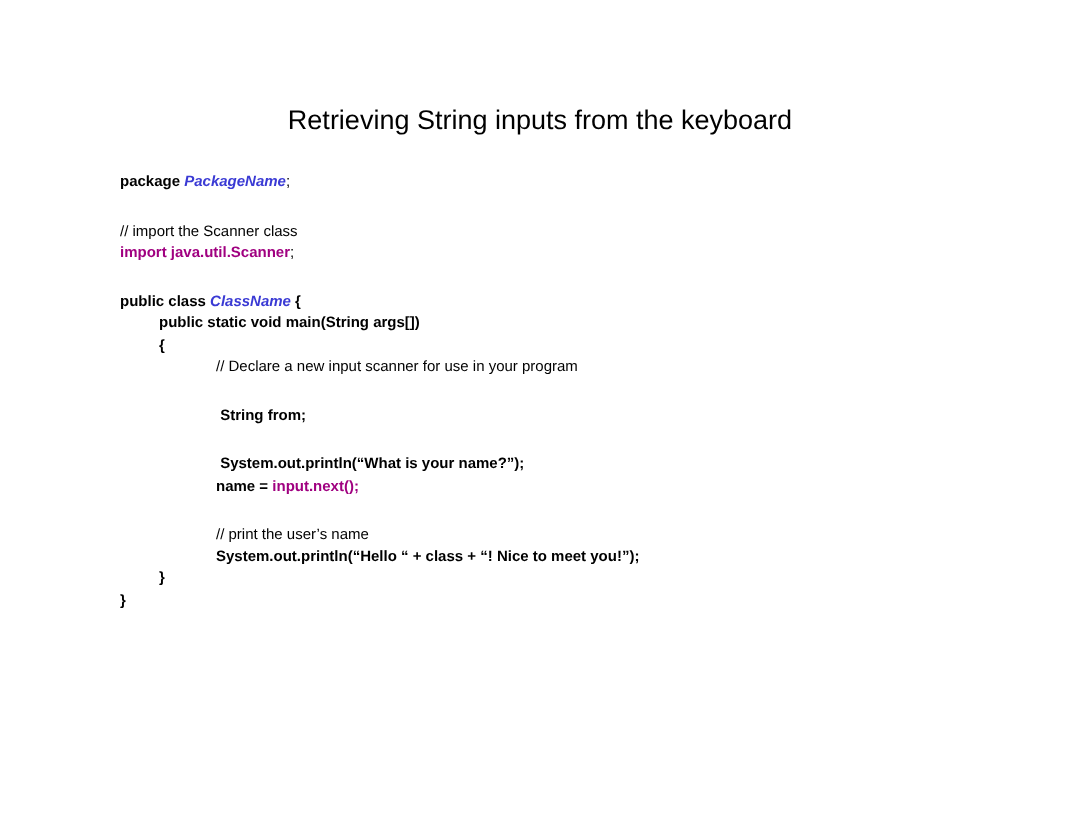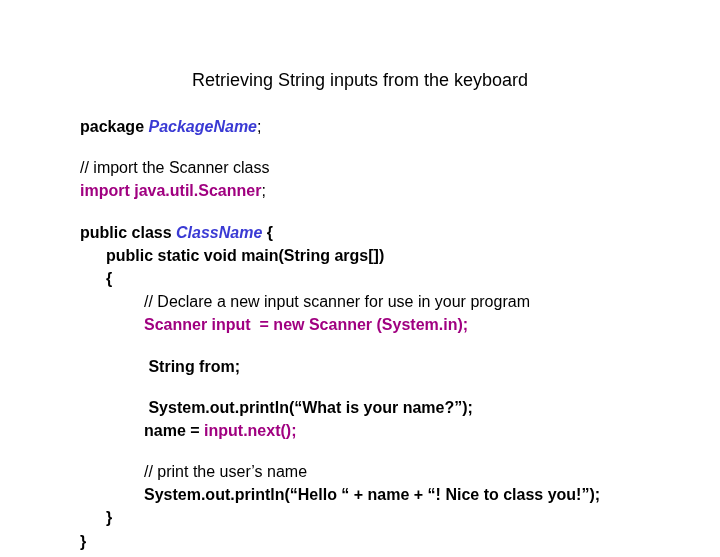--- a/index.html
+++ b/index.html
@@ -16,21 +16,21 @@
     padding: 70px 60px 0 60px;
   }
   .title {
     font-size: 18px;
     font-weight: 400;
     text-align: center;
     margin: 0 0 24px 0;
     white-space: nowrap;
   }
   .code-block {
-    font-size: 16px;
+    font-size: 10px;
     line-height: 1.45;
     margin-left: 20px;
   }
   .line {
     white-space: pre;
   }
   .bold { font-weight: bold; }
   .italic { font-style: italic; }
   .black { color: #000; }
   .blue { color: #3a3ad4; }
@@ -48,25 +48,24 @@
   <div class="code-block">
     <div class="line"><span class="bold black">package </span><span class="bold italic blue">PackageName</span><span class="black">;</span></div>
     <div class="blank"></div>
     <div class="line black">// import the Scanner class</div>
     <div class="line"><span class="bold purple">import java.util.Scanner</span><span class="black">;</span></div>
     <div class="blank"></div>
     <div class="line"><span class="bold black">public class </span><span class="bold italic blue">ClassName</span><span class="bold black"> {</span></div>
     <div class="line bold black i1">public static void main(String args[])</div>
     <div class="line bold black i1">{</div>
     <div class="line black i2">// Declare a new input scanner for use in your program</div>
-    <div class="line bold purple i2">Scanner input  = new Scanner (System.in);</div>
     <div class="blank"></div>
     <div class="line bold black i2"> String from;</div>
     <div class="blank"></div>
     <div class="line bold black i2"> System.out.println(“What is your name?”);</div>
     <div class="line i2"><span class="bold black">name = </span><span class="bold purple">input.next();</span></div>
     <div class="blank"></div>
     <div class="line black i2">// print the user’s name</div>
-    <div class="line bold black i2">System.out.println(“Hello “ + name + “! Nice to class you!”);</div>
+    <div class="line bold black i2">System.out.println(“Hello “ + class + “! Nice to meet you!”);</div>
     <div class="line bold black i1">}</div>
     <div class="line bold black">}</div>
   </div>
 </div>
 
 </body></html>

